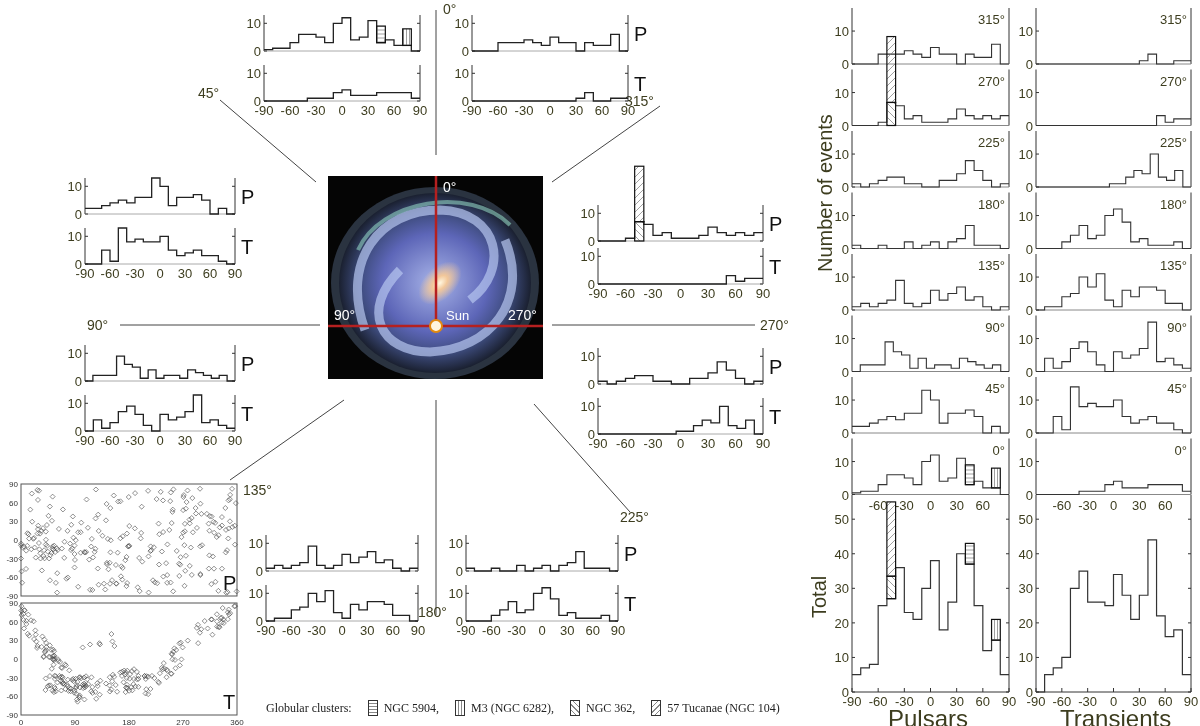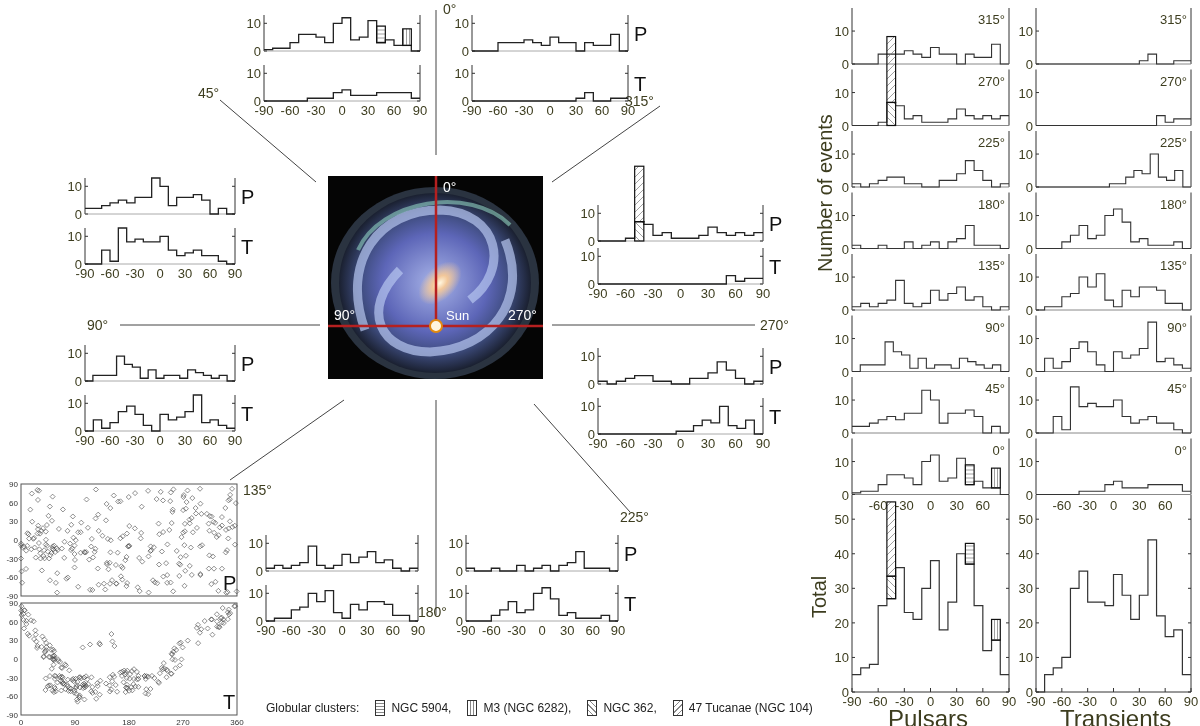--- a/index.html
+++ b/index.html
@@ -1,21 +1,21 @@
 <!DOCTYPE html>
 <html><head>
 <meta charset="utf-8">
 <style>
   html,body{margin:0;padding:0;background:#fff;}
   body{width:1200px;height:726px;position:relative;overflow:hidden;font-family:"Liberation Sans",sans-serif;}
   #fig{position:absolute;left:0;top:0;width:1200px;height:726px;}
   .tick{font-family:"Liberation Sans",sans-serif;font-size:13px;fill:#3d3d1f;}
   .lbl{font-family:"Liberation Sans",sans-serif;fill:#3d3d1f;}
   .pt{font-family:"Liberation Sans",sans-serif;font-size:20px;fill:#111;}
-  .legend{position:absolute;left:266px;top:700px;font-size:12px;color:#222;display:flex;align-items:center;gap:6px;white-space:nowrap;}
+  .legend{position:absolute;left:266px;top:700px;font-size:12px;color:#222;display:flex;align-items:center;gap:6px;white-space:nowrap;font-family:Liberation Serif, serif;}
   .legend .sw{display:inline-block;width:8px;height:14px;border:1px solid #333;vertical-align:middle;margin-left:10px;}
   .ytitle{position:absolute;font-size:20px;color:#3d3d1f;transform:rotate(-90deg);transform-origin:left top;white-space:nowrap;}
   .xtitle{position:absolute;font-size:24px;color:#3d3d1f;white-space:nowrap;}
 </style>
 </head>
 <body>
 
 <svg id="fig" xmlns="http://www.w3.org/2000/svg" width="1200" height="726" viewBox="0 0 1200 726">
   <defs>
     <pattern id="p-horizontal" width="6" height="4" patternUnits="userSpaceOnUse">
@@ -1173,14 +1173,14 @@
 
 <div class="legend">
   <span>Globular clusters:</span>
   <span class="sw" style="background:repeating-linear-gradient(0deg,#fff 0 2px,#888 2px 3px);"></span>
   <span>NGC 5904,</span>
   <span class="sw" style="background:repeating-linear-gradient(90deg,#fff 0 2px,#888 2px 3px);"></span>
   <span>M3 (NGC 6282),</span>
   <span class="sw" style="background:repeating-linear-gradient(45deg,#fff 0 3px,#888 3px 4px);"></span>
   <span>NGC 362,</span>
   <span class="sw" style="background:repeating-linear-gradient(-45deg,#fff 0 3px,#888 3px 4px);"></span>
-  <span>47 Tucanae (NGC 104)</span>
+  <span>57 Tucanae (NGC 104)</span>
 </div>
 
 </body></html>

